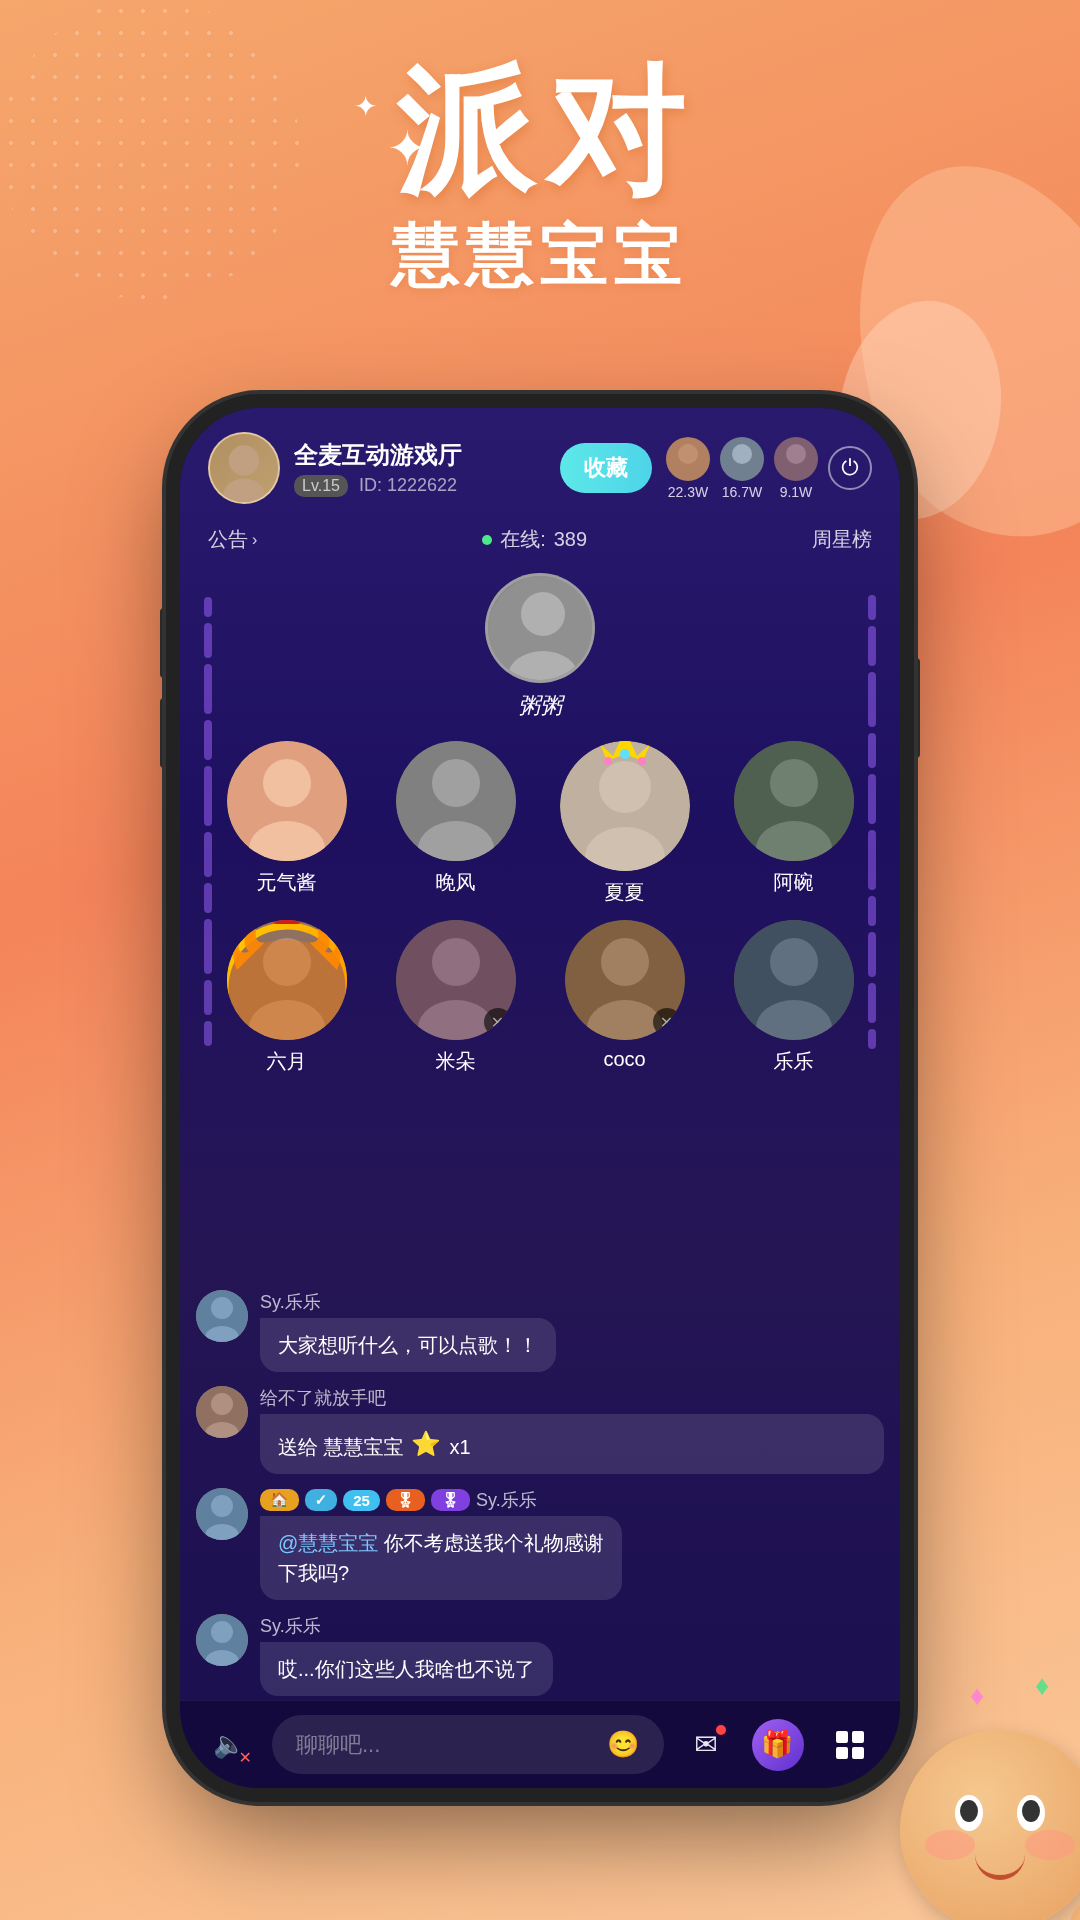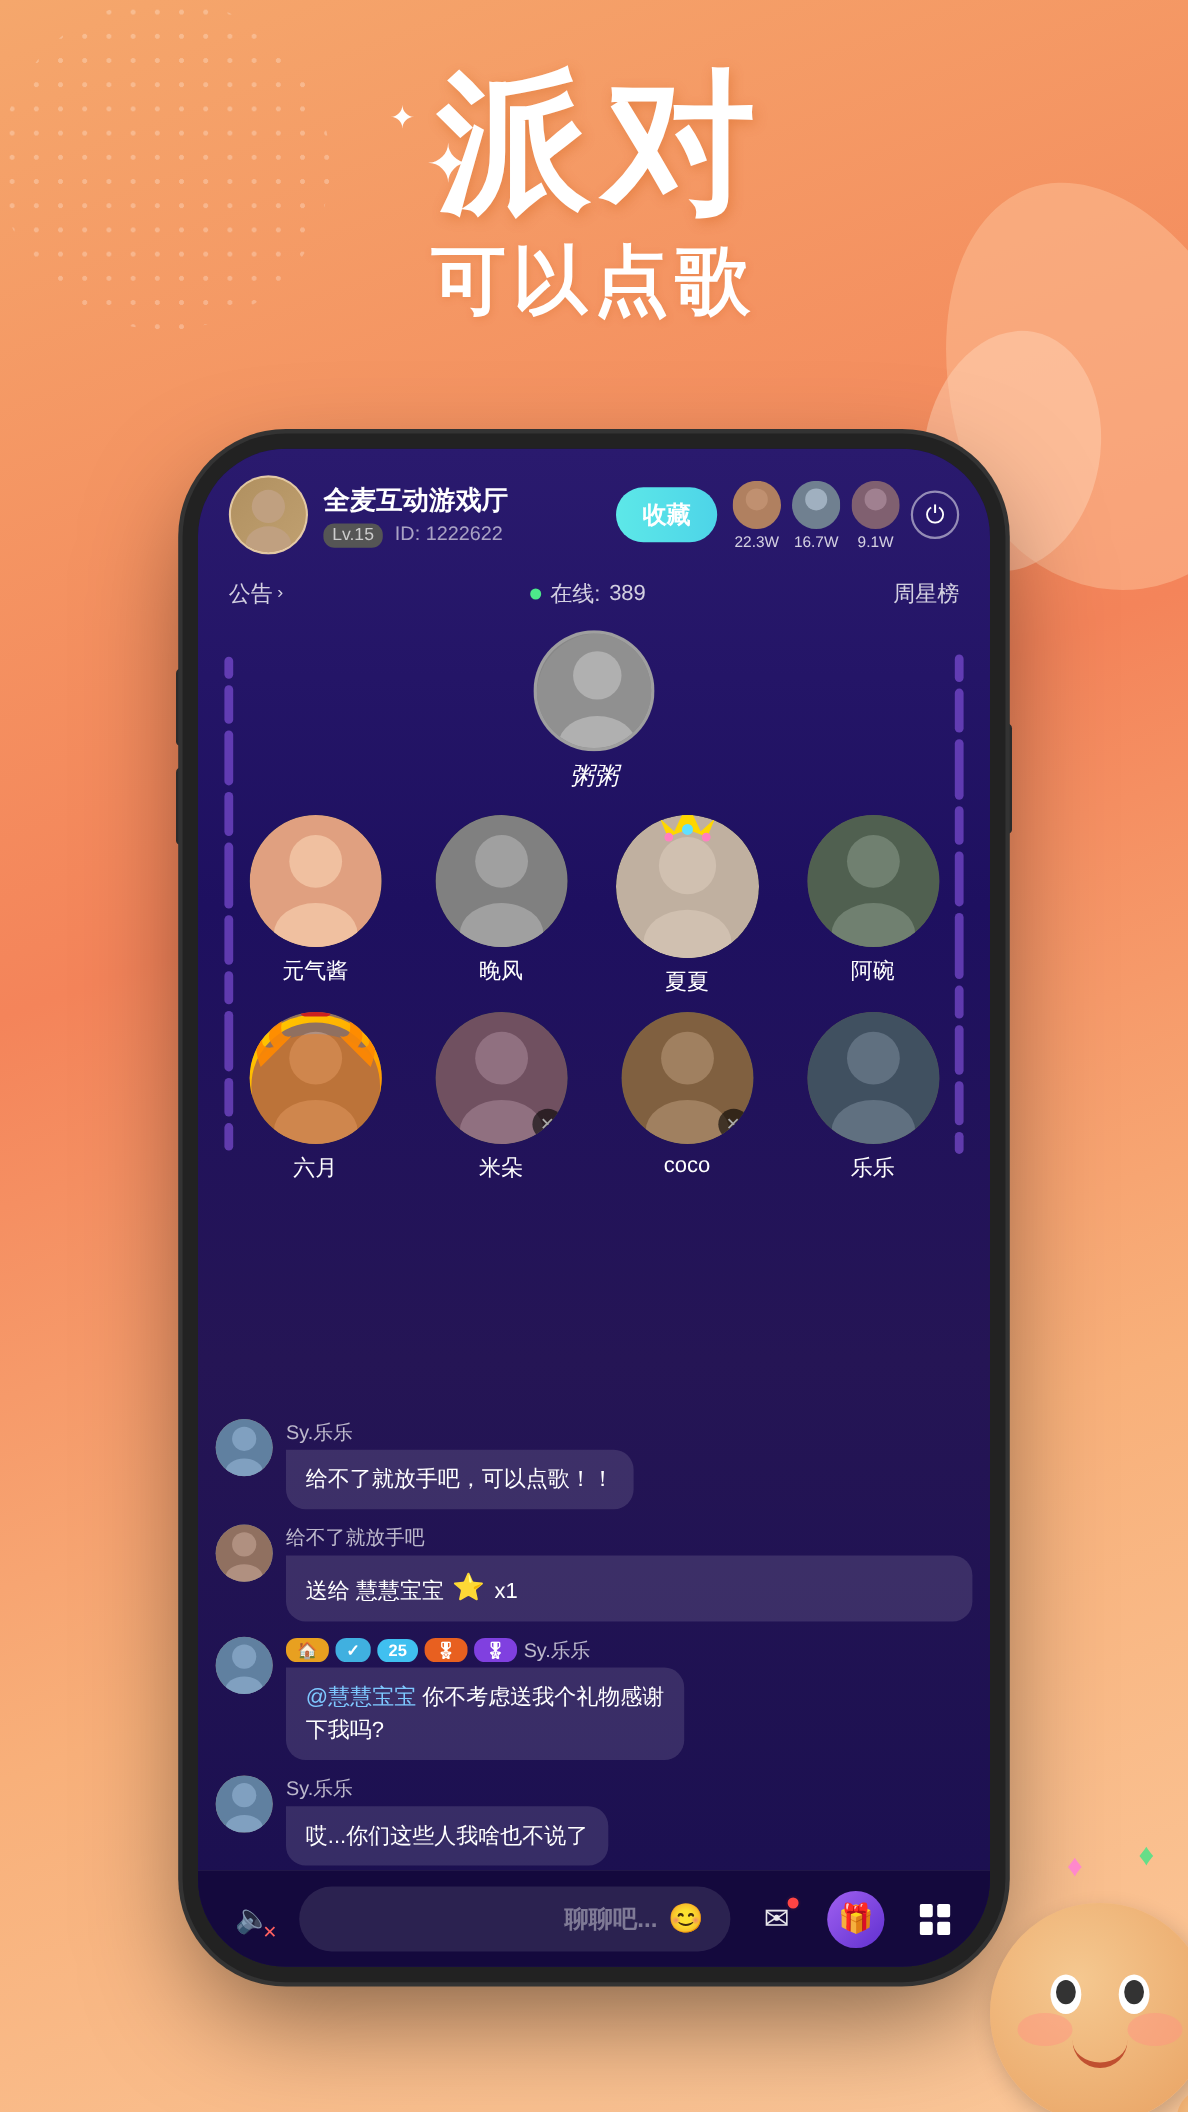--- a/index.html
+++ b/index.html
@@ -462,22 +462,21 @@
     .chat-input {
       flex: 1;
       background: rgba(255,255,255,0.1);
       border-radius: 30px;
       padding: 14px 24px;
       color: rgba(255,255,255,0.5);
       font-size: 22px;
       display: flex;
       align-items: center;
       gap: 10px;
-      justify-content: flex-end;
-      font-weight: bold;
+      justify-content: space-between;
     }
     .emoji-icon {
       color: #ffd700;
       font-size: 26px;
     }
     .bottom-icons {
       display: flex;
       gap: 20px;
       align-items: center;
     }
@@ -601,21 +600,21 @@
 <div class="bg-dots"></div>
 <div class="bg-shape1"></div>
 <div class="bg-shape2"></div>
 
 <div class="hero-section">
   <div style="position:relative; display:inline-block;">
     <span class="sparkle sparkle1">✦</span>
     <span class="sparkle sparkle2">✦</span>
     <div class="hero-title">派对</div>
   </div>
-  <div class="hero-subtitle">可以点歌</div>
+  <div class="hero-subtitle">慧慧宝宝</div>
 </div>
 
 <div class="phone-wrapper">
   <div class="phone-btn-left"></div>
   <div class="phone-btn-left2"></div>
   <div class="phone-btn-right"></div>
   <div class="phone-frame">
     <div class="phone-screen">
 
       <div class="room-header">
@@ -858,21 +857,21 @@
         <div class="chat-msg">
           <div class="chat-avatar">
             <svg viewBox="0 0 52 52" width="52" height="52">
               <circle cx="26" cy="26" r="26" fill="#6080a0"></circle>
               <circle cx="26" cy="18" r="11" fill="#80a0c0"></circle>
               <ellipse cx="26" cy="48" rx="17" ry="12" fill="#80a0c0"></ellipse>
             </svg>
           </div>
           <div class="chat-content">
             <div class="chat-username">Sy.乐乐</div>
-            <div class="chat-bubble">给不了就放手吧，可以点歌！！</div>
+            <div class="chat-bubble">大家想听什么，可以点歌！！</div>
           </div>
         </div>
 
         <div class="chat-msg">
           <div class="chat-avatar">
             <svg viewBox="0 0 52 52" width="52" height="52">
               <circle cx="26" cy="26" r="26" fill="#907060"></circle>
               <circle cx="26" cy="18" r="11" fill="#b09080"></circle>
               <ellipse cx="26" cy="48" rx="17" ry="12" fill="#b09080"></ellipse>
             </svg>

